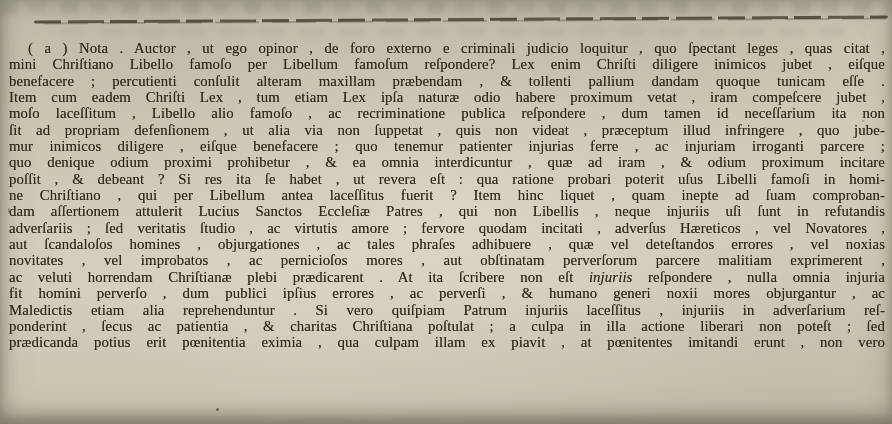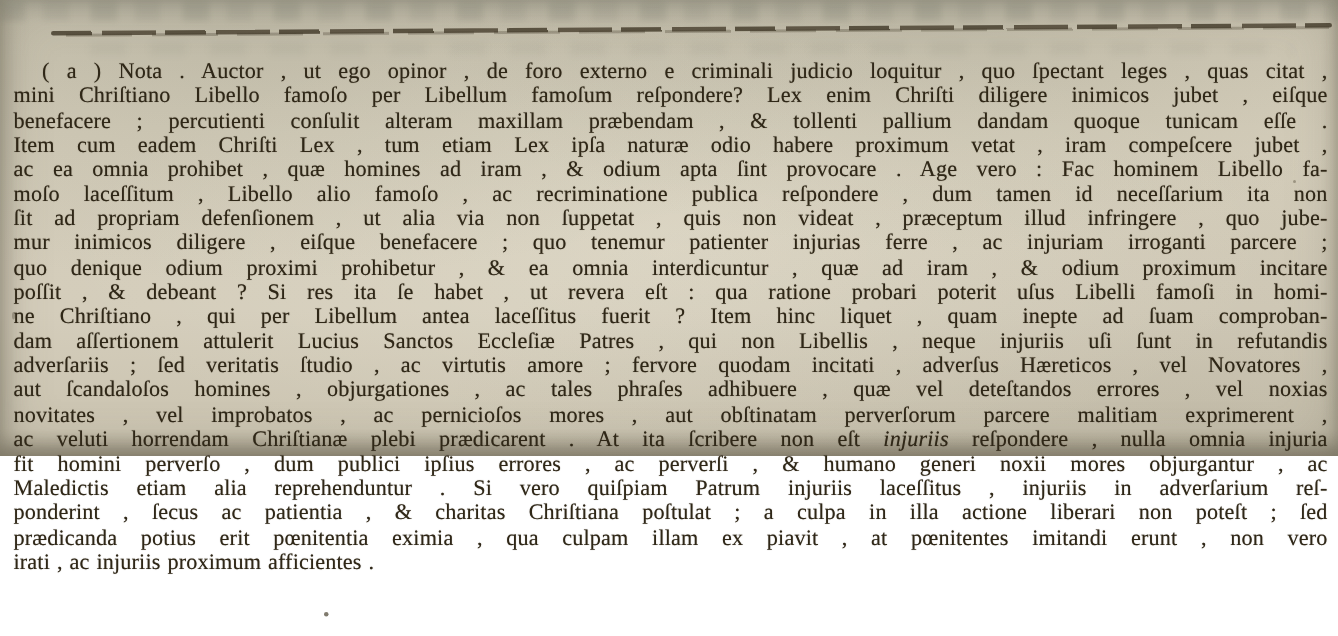--- a/index.html
+++ b/index.html
@@ -1,21 +1,21 @@
 <!DOCTYPE html>
 <html><head>
 <meta charset="utf-8">
 <style>
   html, body { margin: 0; padding: 0; }
   body {
     width: 892px; height: 424px; overflow: hidden;
     font-family: "Liberation Serif", "DejaVu Serif", serif;
   }
   #page {
-    position: relative; width: 892px; height: 304px;
+    position: relative; width: 892px; height: 424px;
     background:
       radial-gradient(ellipse at 18% 6%, rgba(125,128,110,0.18), transparent 42%),
       radial-gradient(ellipse at 70% 3%, rgba(120,124,106,0.16), transparent 38%),
       radial-gradient(ellipse at 50% 55%, rgba(255,252,238,0.18), transparent 65%),
       radial-gradient(ellipse at 90% 90%, rgba(130,124,104,0.12), transparent 45%),
       linear-gradient(180deg, #bfbaaa 0%, #cdc6b3 5%, #d3ccb9 28%, #d4cdbb 68%, #cbc4b1 94%, #aea794 100%);
     background-color: #cfc8b5;
     box-shadow:
       inset 0 0 34px rgba(104, 99, 82, 0.30),
       inset 0 -7px 9px rgba(88, 83, 68, 0.28),
@@ -84,35 +84,33 @@
 <div id="page">
   <div class="bleed"></div>
   <div class="bleed2"></div>
   <div class="rule"></div>
 
   <div id="text">
     <div class="line indent">( a ) Nota . Auctor , ut ego opinor , de foro externo e criminali judicio loquitur , quo ſpectant leges , quas citat ,</div>
     <div class="line">mini Chriſtiano Libello famoſo per Libellum famoſum reſpondere? Lex enim Chriſti diligere inimicos jubet , eiſque</div>
     <div class="line">benefacere ; percutienti conſulit alteram maxillam præbendam , &amp; tollenti pallium dandam quoque tunicam eſſe .</div>
     <div class="line">Item cum eadem Chriſti Lex , tum etiam Lex ipſa naturæ odio habere proximum vetat , iram compeſcere jubet ,</div>
-    <div class="line">ac ea omnia prohibet , quæ homines ad iram , &amp; odium apta ſint provocare . Age vero : Fac hominem Libello fa-</div>
     <div class="line">moſo laceſſitum , Libello alio famoſo , ac recriminatione publica reſpondere , dum tamen id neceſſarium ita non</div>
     <div class="line">ſit ad propriam defenſionem , ut alia via non ſuppetat , quis non videat , præceptum illud infringere , quo jube-</div>
     <div class="line">mur inimicos diligere , eiſque benefacere ; quo tenemur patienter injurias ferre , ac injuriam irroganti parcere ;</div>
     <div class="line">quo denique odium proximi prohibetur , &amp; ea omnia interdicuntur , quæ ad iram , &amp; odium proximum incitare</div>
     <div class="line">poſſit , &amp; debeant ? Si res ita ſe habet , ut revera eſt : qua ratione probari poterit uſus Libelli famoſi in homi-</div>
     <div class="line">ne Chriſtiano , qui per Libellum antea laceſſitus fuerit ? Item hinc liquet , quam inepte ad ſuam comproban-</div>
     <div class="line">dam aſſertionem attulerit Lucius Sanctos Eccleſiæ Patres , qui non Libellis , neque injuriis uſi ſunt in refutandis</div>
     <div class="line">adverſariis ; ſed veritatis ſtudio , ac virtutis amore ; fervore quodam incitati , adverſus Hæreticos , vel Novatores ,</div>
     <div class="line">aut ſcandaloſos homines , objurgationes , ac tales phraſes adhibuere , quæ vel deteſtandos errores , vel noxias</div>
     <div class="line">novitates , vel improbatos , ac pernicioſos mores , aut obſtinatam perverſorum parcere malitiam exprimerent ,</div>
     <div class="line"><span>ac veluti horrendam Chriſtianæ plebi prædicarent . At ita ſcribere non eſt </span><em class="ital">injuriis</em><span> reſpondere , nulla omnia injuria</span></div>
     <div class="line">fit homini perverſo , dum publici ipſius errores , ac perverſi , &amp; humano generi noxii mores objurgantur , ac</div>
     <div class="line">Maledictis etiam alia reprehenduntur . Si vero quiſpiam Patrum injuriis laceſſitus , injuriis in adverſarium reſ-</div>
     <div class="line">ponderint , ſecus ac patientia , &amp; charitas Chriſtiana poſtulat ; a culpa in illa actione liberari non poteſt ; ſed</div>
     <div class="line">prædicanda potius erit pœnitentia eximia , qua culpam illam ex piavit , at pœnitentes imitandi erunt , non vero</div>
-    <div class="line last">irati , ac injuriis proximum afficientes .</div>
   </div>
 
   <div class="speck sp1"></div>
   <div class="speck sp2"></div>
   <div class="speck sp3"></div>
 </div>
 
 </body></html>

